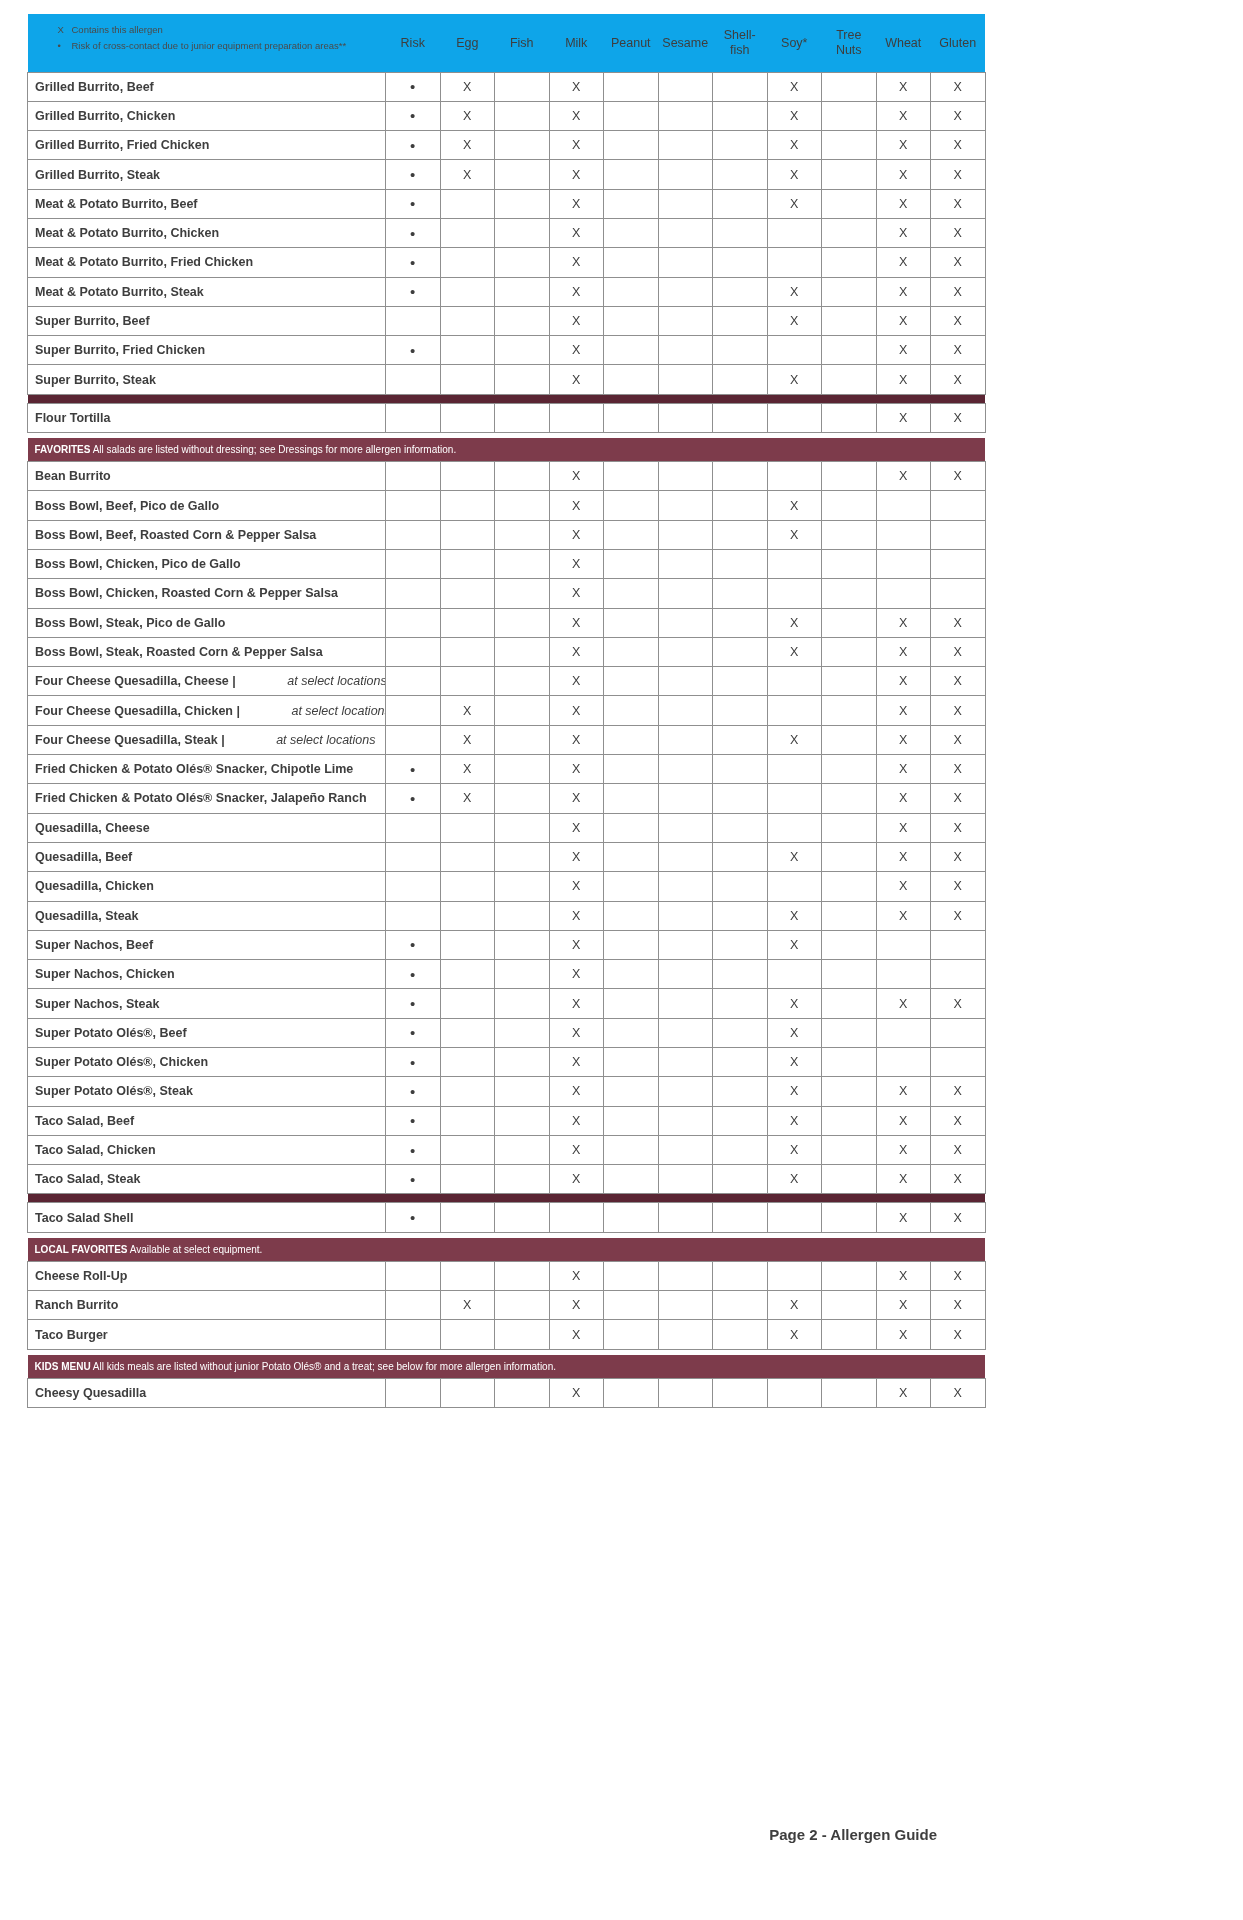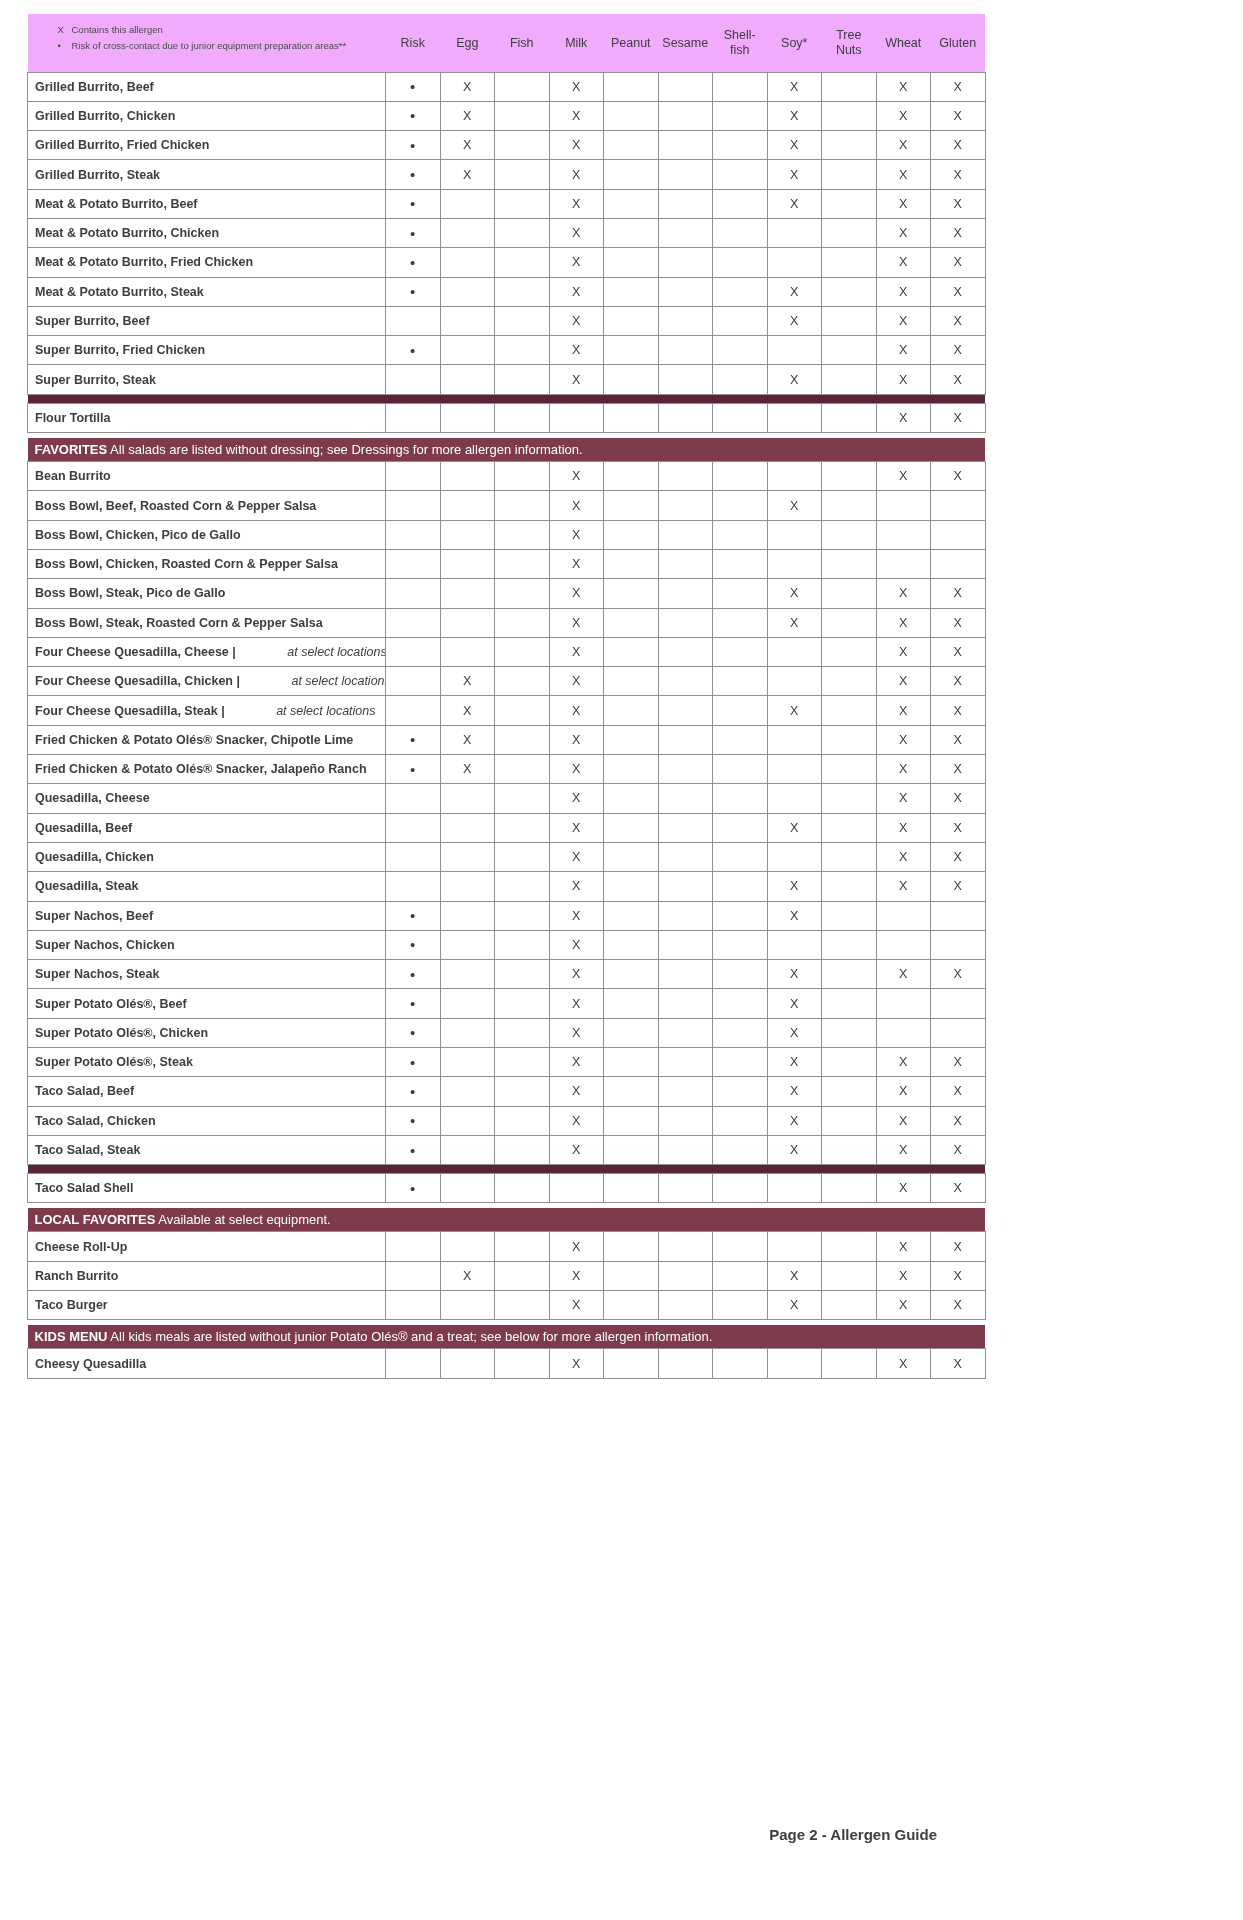--- a/index.html
+++ b/index.html
@@ -22,21 +22,21 @@
     left: 27px;
     top: 14px;
     width: 958px;
     border-collapse: collapse;
     table-layout: fixed;
   }
   col.c-name { width: 358px; }
   col.c-al { width: 54.5px; }
 
   thead tr { height: 58px; }
-  thead th, thead td { border: none; background: #f0abfc; }
+  thead th, thead td { border: none; background: #0ea5e9; }
   th.col-label {
     font-size: 12.5px;
     font-weight: 500;
     color: var(--text, #3e3e3e);
     text-align: center;
     vertical-align: middle;
     white-space: pre-line;
     line-height: 1.15;
     padding: 0;
   }
@@ -87,21 +87,21 @@
   tr.gap td {
     border: none;
     background: #ffffff;
     height: 5px;
   }
   tr.section td {
     border: none;
     background: var(--section-bar, #7d3b4b);
     color: var(--section-text, #ffffff);
     height: 23px;
-    font-size: 13px;
+    font-size: 10px;
     vertical-align: middle;
     padding: 0 0 0 7px;
     white-space: nowrap;
     overflow: hidden;
   }
   tr.section .sec-title { font-weight: 700; }
 
   .footer {
     position: absolute;
     top: 1826px;
@@ -343,20 +343,34 @@
           <td class="mark">X</td>
           <td class="mark"></td>
           <td class="mark"></td>
           <td class="mark"></td>
           <td class="mark"></td>
           <td class="mark"></td>
           <td class="mark">X</td>
           <td class="mark">X</td>
         </tr>
         <tr class="item">
+          <td class="name">Boss Bowl, Beef, Pico de Gallo</td>
+          <td class="mark"></td>
+          <td class="mark"></td>
+          <td class="mark"></td>
+          <td class="mark">X</td>
+          <td class="mark"></td>
+          <td class="mark"></td>
+          <td class="mark"></td>
+          <td class="mark">X</td>
+          <td class="mark"></td>
+          <td class="mark"></td>
+          <td class="mark"></td>
+        </tr>
+        <tr class="item">
           <td class="name">Boss Bowl, Beef, Roasted Corn &amp; Pepper Salsa</td>
           <td class="mark"></td>
           <td class="mark"></td>
           <td class="mark"></td>
           <td class="mark">X</td>
           <td class="mark"></td>
           <td class="mark"></td>
           <td class="mark"></td>
           <td class="mark">X</td>
           <td class="mark"></td>

